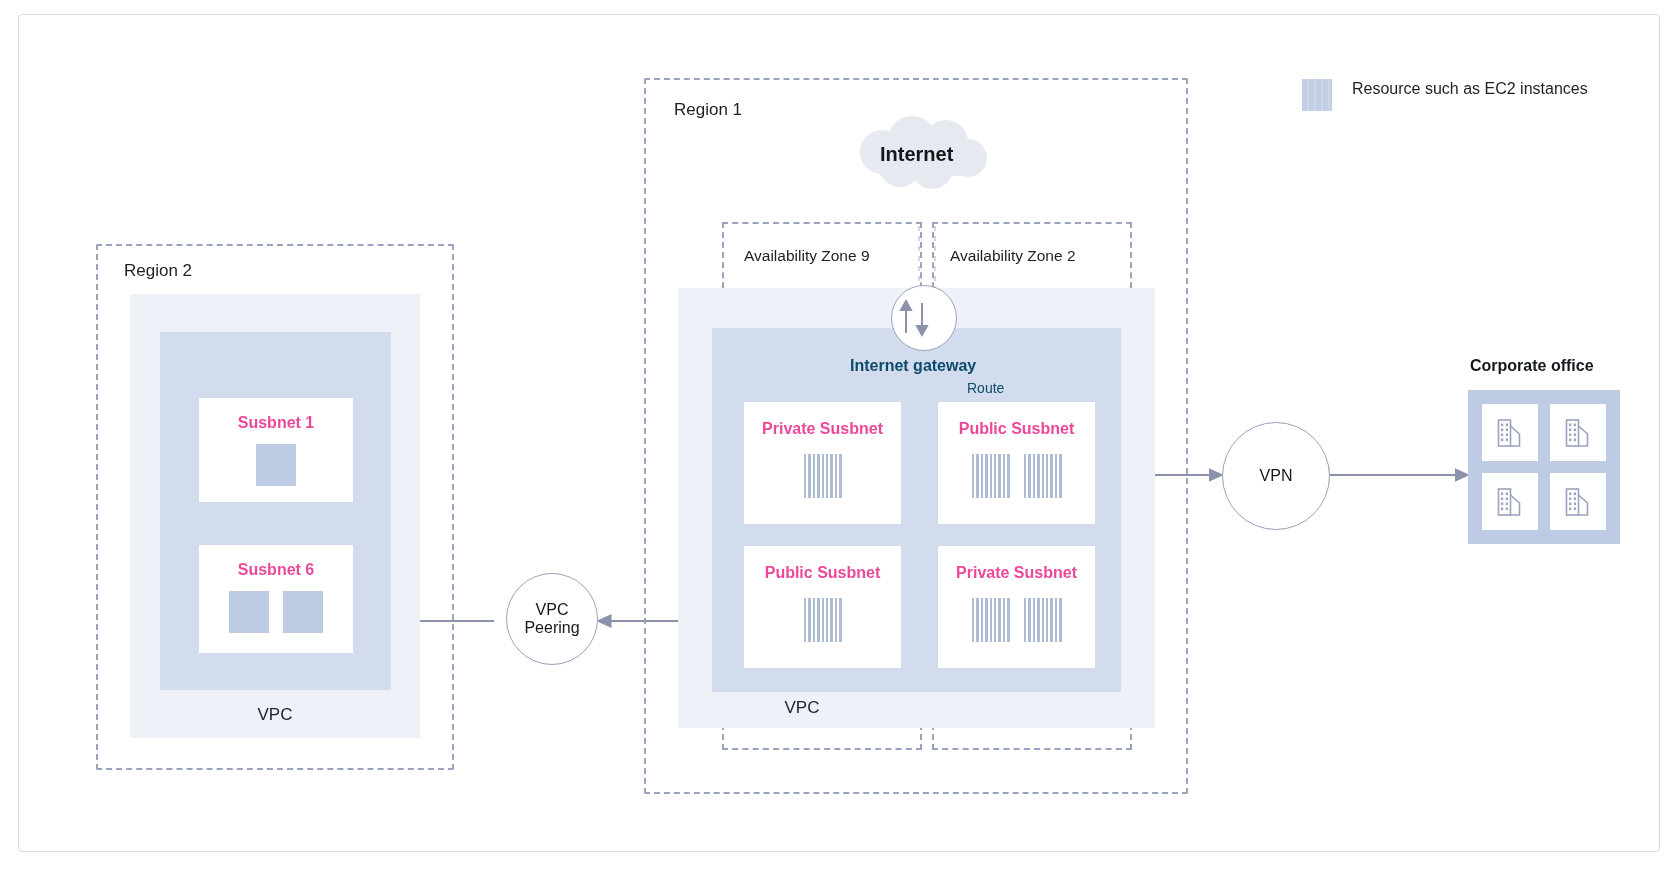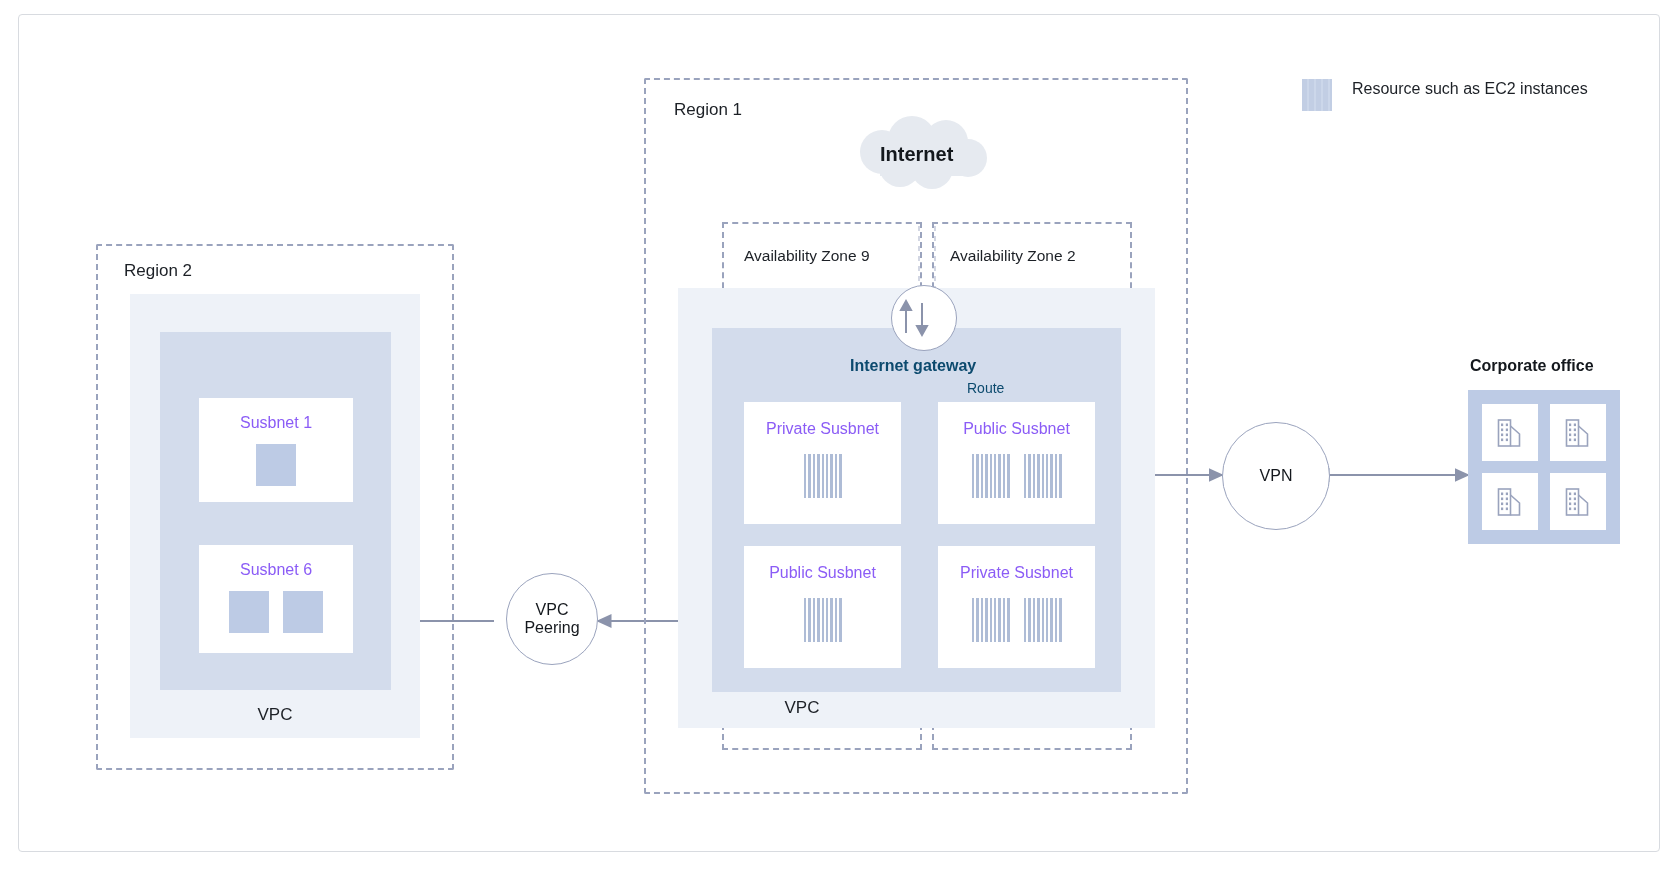--- a/index.html
+++ b/index.html
@@ -66,22 +66,22 @@
   
   .subnet {
     background: #ffffff;
     display: flex;
     flex-direction: column;
     align-items: center;
     justify-content: flex-start;
   }
   .subnet-title {
     font-size: 16px;
-    font-weight: normal;
-    color: #8b5cf6;
+    font-weight: bold;
+    color: #ec4899;
     white-space: nowrap;
     text-align: right;
   }
   .subnet-row {
     display: flex;
     gap: 14px;
     align-items: center;
     justify-content: center;
   }
 

